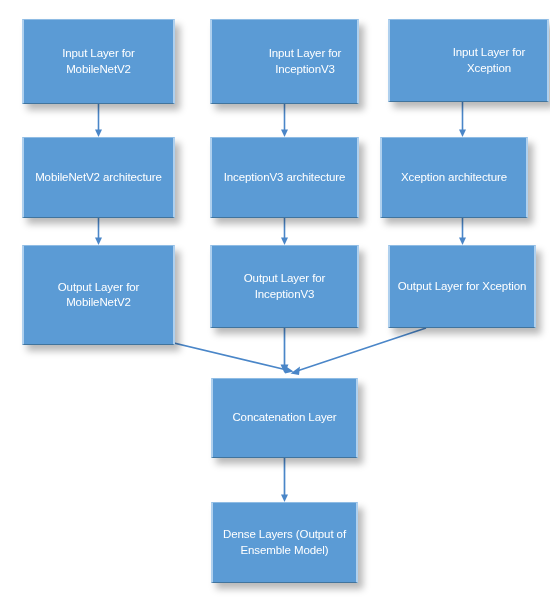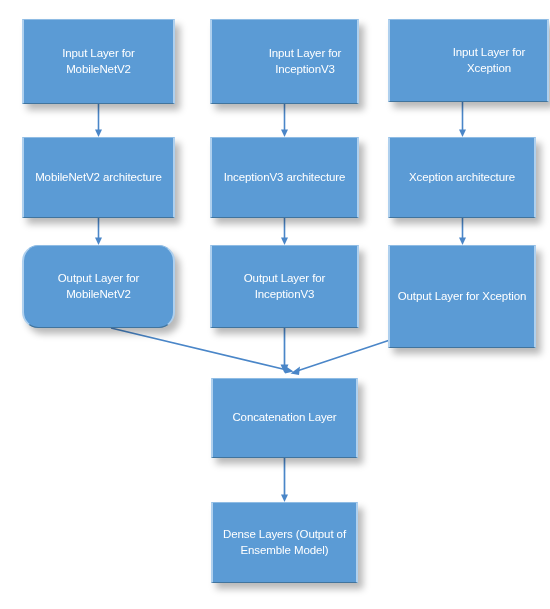--- a/index.html
+++ b/index.html
@@ -118,33 +118,33 @@
   </div>
 
   <div class="node" style="left:22px; top:137px; width:153px; height:81px;">
     <span class="label">MobileNetV2 architecture</span>
   </div>
 
   <div class="node" style="left:210px; top:137px; width:149px; height:81px;justify-content:center;">
     <span class="label">InceptionV3 architecture</span>
   </div>
 
-  <div class="node" style="left:388px; top:137px; width:148px; height:81px;">
+  <div class="node" style="left:380px; top:137px; width:148px; height:81px;">
     <span class="label">Xception architecture</span>
   </div>
 
-  <div class="node" style="left:22px; top:245px; width:153px; height:83px;border-radius:16px;">
+  <div class="node" style="left:22px; top:245px; width:153px; height:100px;">
     <span class="label">Output Layer for MobileNetV2</span>
   </div>
 
   <div class="node" style="left:210px; top:245px; width:149px; height:83px;text-align:center;">
     <span class="label">Output Layer for InceptionV3</span>
   </div>
 
-  <div class="node" style="left:388px; top:245px; width:148px; height:103px;">
+  <div class="node" style="left:388px; top:245px; width:148px; height:83px;">
     <span class="label">Output Layer for Xception</span>
   </div>
 
   <div class="node" style="left:211px; top:502px; width:147px; height:81px;">
     <span class="label">Dense Layers (Output of Ensemble Model)</span>
   </div>
 
   <div class="node" style="left:211px; top:378px; width:147px; height:80px;">
     <span class="label">Concatenation Layer</span>
   </div>

